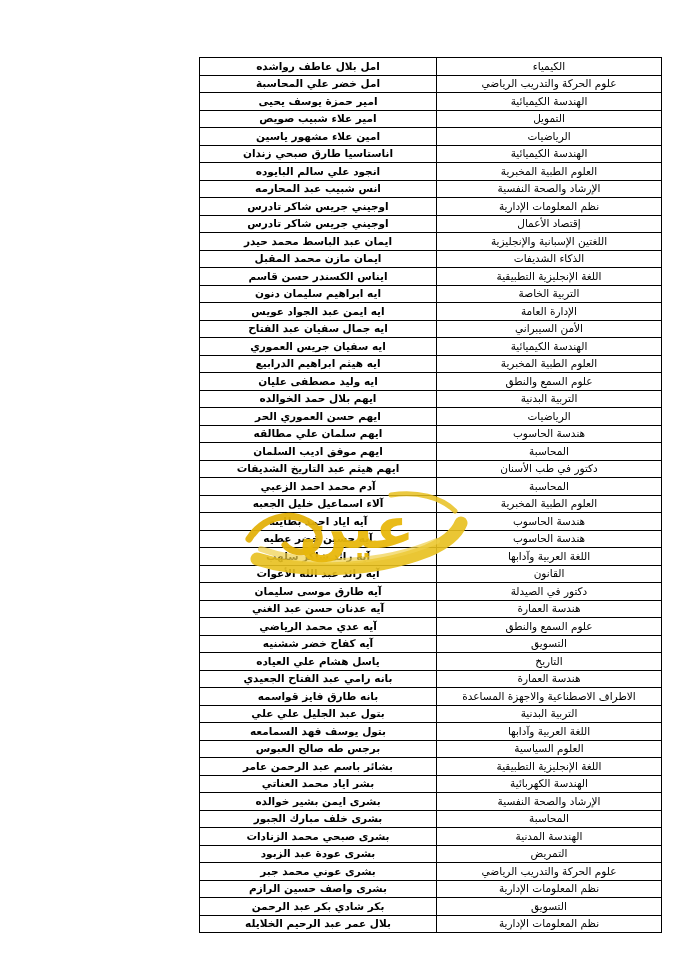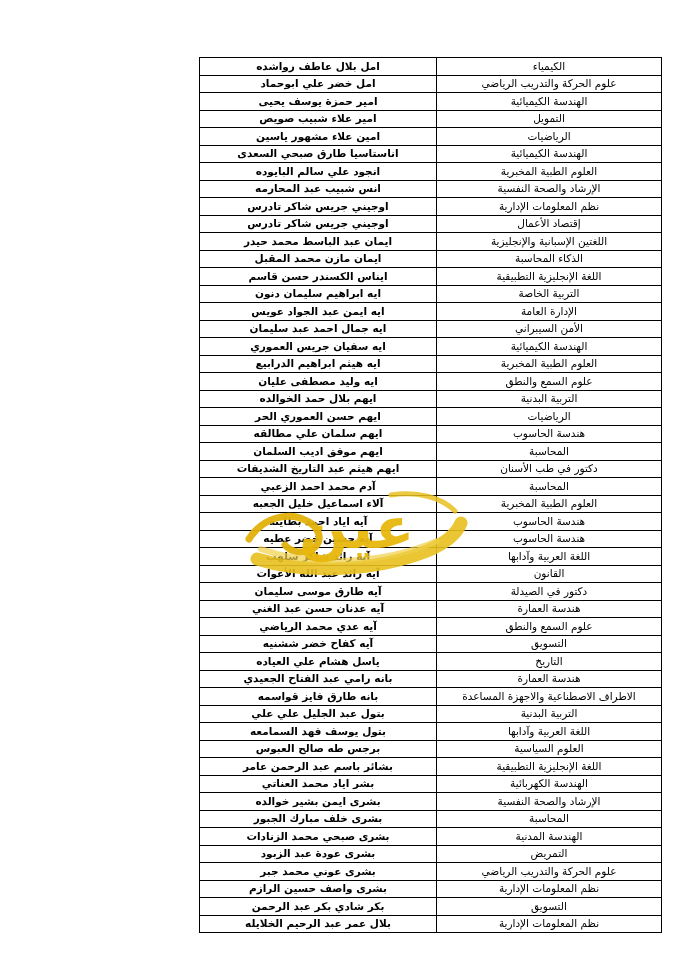--- a/index.html
+++ b/index.html
@@ -87,37 +87,37 @@
 
   <div class="table-wrap">
     <table class="names">
       <tbody>
           <tr>
             <td class="major-cell">الكيمياء</td>
             <td class="name-cell">امل بلال عاطف رواشده</td>
           </tr>
           <tr>
             <td class="major-cell">علوم الحركة والتدريب الرياضي</td>
-            <td class="name-cell">امل خضر علي ابوحماد</td>
+            <td class="name-cell">امل خضر علي المحاسبة</td>
           </tr>
           <tr>
             <td class="major-cell">الهندسة الكيميائية</td>
             <td class="name-cell">امير حمزة يوسف يحيى</td>
           </tr>
           <tr>
             <td class="major-cell">التمويل</td>
             <td class="name-cell">امير علاء شبيب صويص</td>
           </tr>
           <tr>
             <td class="major-cell">الرياضيات</td>
             <td class="name-cell">امين علاء مشهور ياسين</td>
           </tr>
           <tr>
             <td class="major-cell">الهندسة الكيميائية</td>
-            <td class="name-cell">اناستاسيا طارق صبحي السعدى</td>
+            <td class="name-cell">اناستاسيا طارق صبحي زندان</td>
           </tr>
           <tr>
             <td class="major-cell">العلوم الطبية المخبرية</td>
             <td class="name-cell">انجود علي سالم البايوده</td>
           </tr>
           <tr>
             <td class="major-cell">الإرشاد والصحة النفسية</td>
             <td class="name-cell">انس شبيب عبد المحارمه</td>
           </tr>
           <tr>
@@ -126,38 +126,38 @@
           </tr>
           <tr>
             <td class="major-cell">إقتصاد الأعمال</td>
             <td class="name-cell">اوجيني جريس شاكر تادرس</td>
           </tr>
           <tr>
             <td class="major-cell">اللغتين الإسبانية والإنجليزية</td>
             <td class="name-cell">ايمان عبد الباسط محمد حيدر</td>
           </tr>
           <tr>
-            <td class="major-cell">الذكاء المحاسبة</td>
+            <td class="major-cell">الذكاء الشديفات</td>
             <td class="name-cell">ايمان مازن محمد المقبل</td>
           </tr>
           <tr>
             <td class="major-cell">اللغة الإنجليزية التطبيقية</td>
             <td class="name-cell">ايناس الكسندر حسن قاسم</td>
           </tr>
           <tr>
             <td class="major-cell">التربية الخاصة</td>
             <td class="name-cell">ايه ابراهيم سليمان دنون</td>
           </tr>
           <tr>
             <td class="major-cell">الإدارة العامة</td>
             <td class="name-cell">ايه ايمن عبد الجواد عويس</td>
           </tr>
           <tr>
             <td class="major-cell">الأمن السيبراني</td>
-            <td class="name-cell">ايه جمال احمد عبد سليمان</td>
+            <td class="name-cell">ايه جمال سفيان عبد الفتاح</td>
           </tr>
           <tr>
             <td class="major-cell">الهندسة الكيميائية</td>
             <td class="name-cell">ايه سفيان جريس العموري</td>
           </tr>
           <tr>
             <td class="major-cell">العلوم الطبية المخبرية</td>
             <td class="name-cell">ايه هيثم ابراهيم الدرابيع</td>
           </tr>
           <tr>

